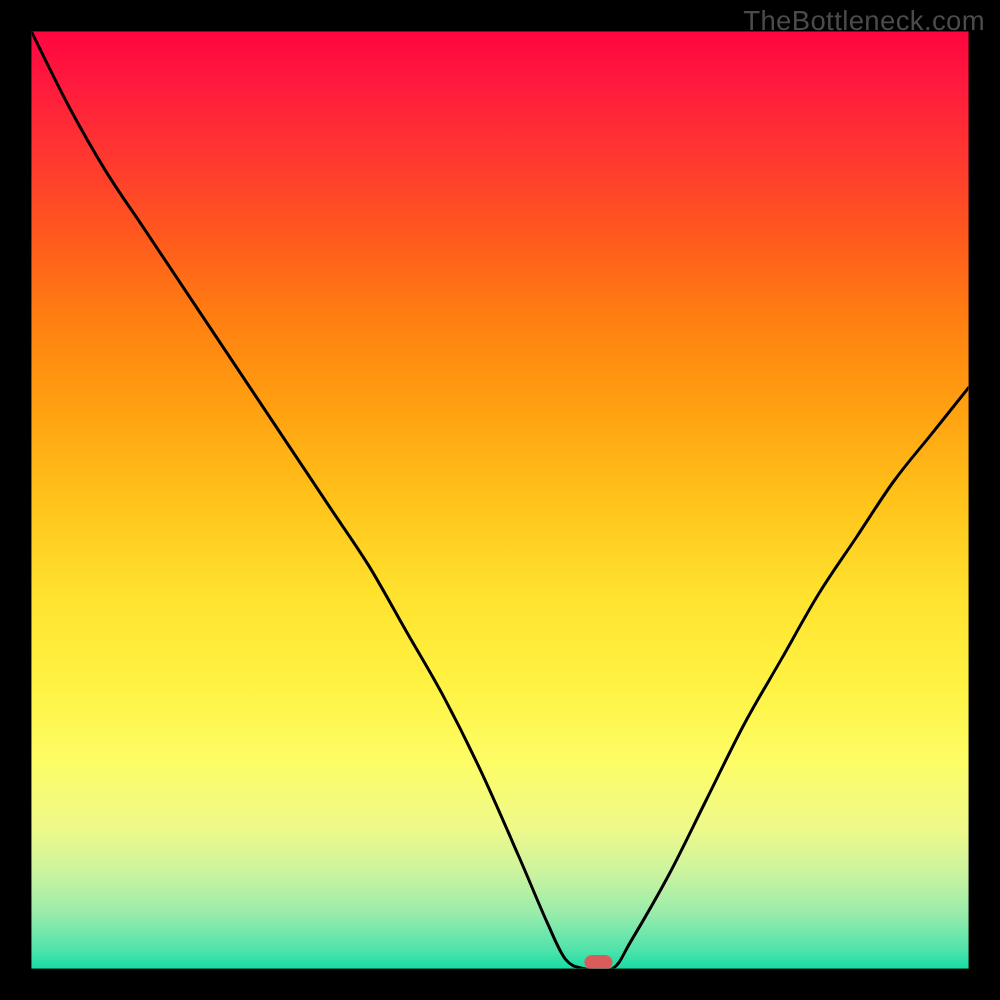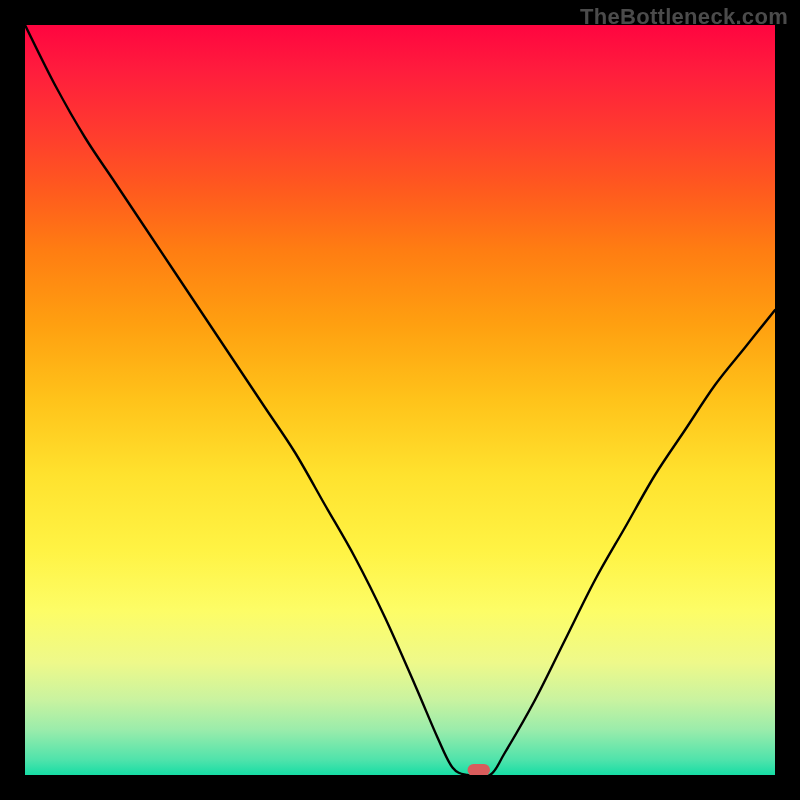--- a/index.html
+++ b/index.html
@@ -16,21 +16,21 @@
     width: 800px;
     height: 800px;
     background: #000;
   }
   .watermark {
     position: absolute;
     top: 4px;
     right: 12px;
     color: #4b4b4b;
     font-size: 22px;
-    font-weight: 700;
+    font-weight: 400;
     letter-spacing: 0.3px;
     z-index: 5;
   }
   .plot-area {
     position: absolute;
     left: 25px;
     top: 25px;
     width: 750px;
     height: 750px;
     overflow: hidden;

